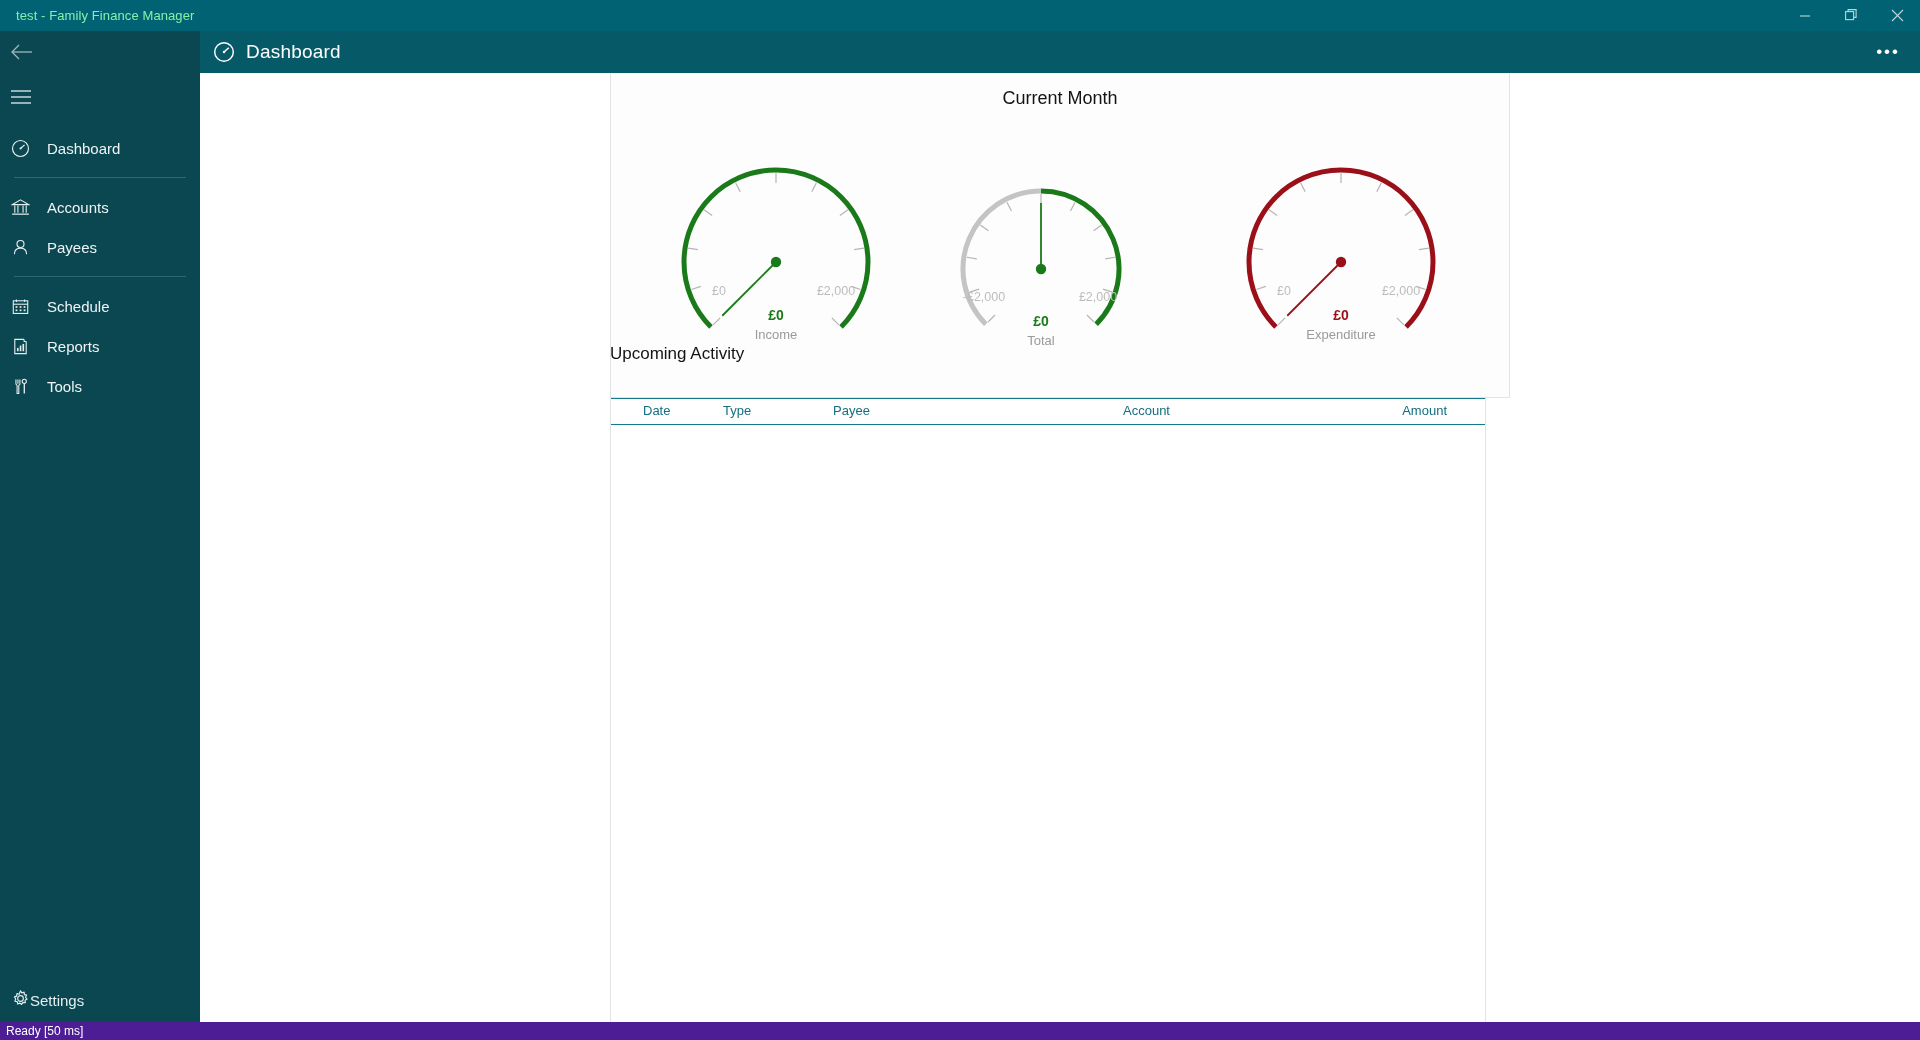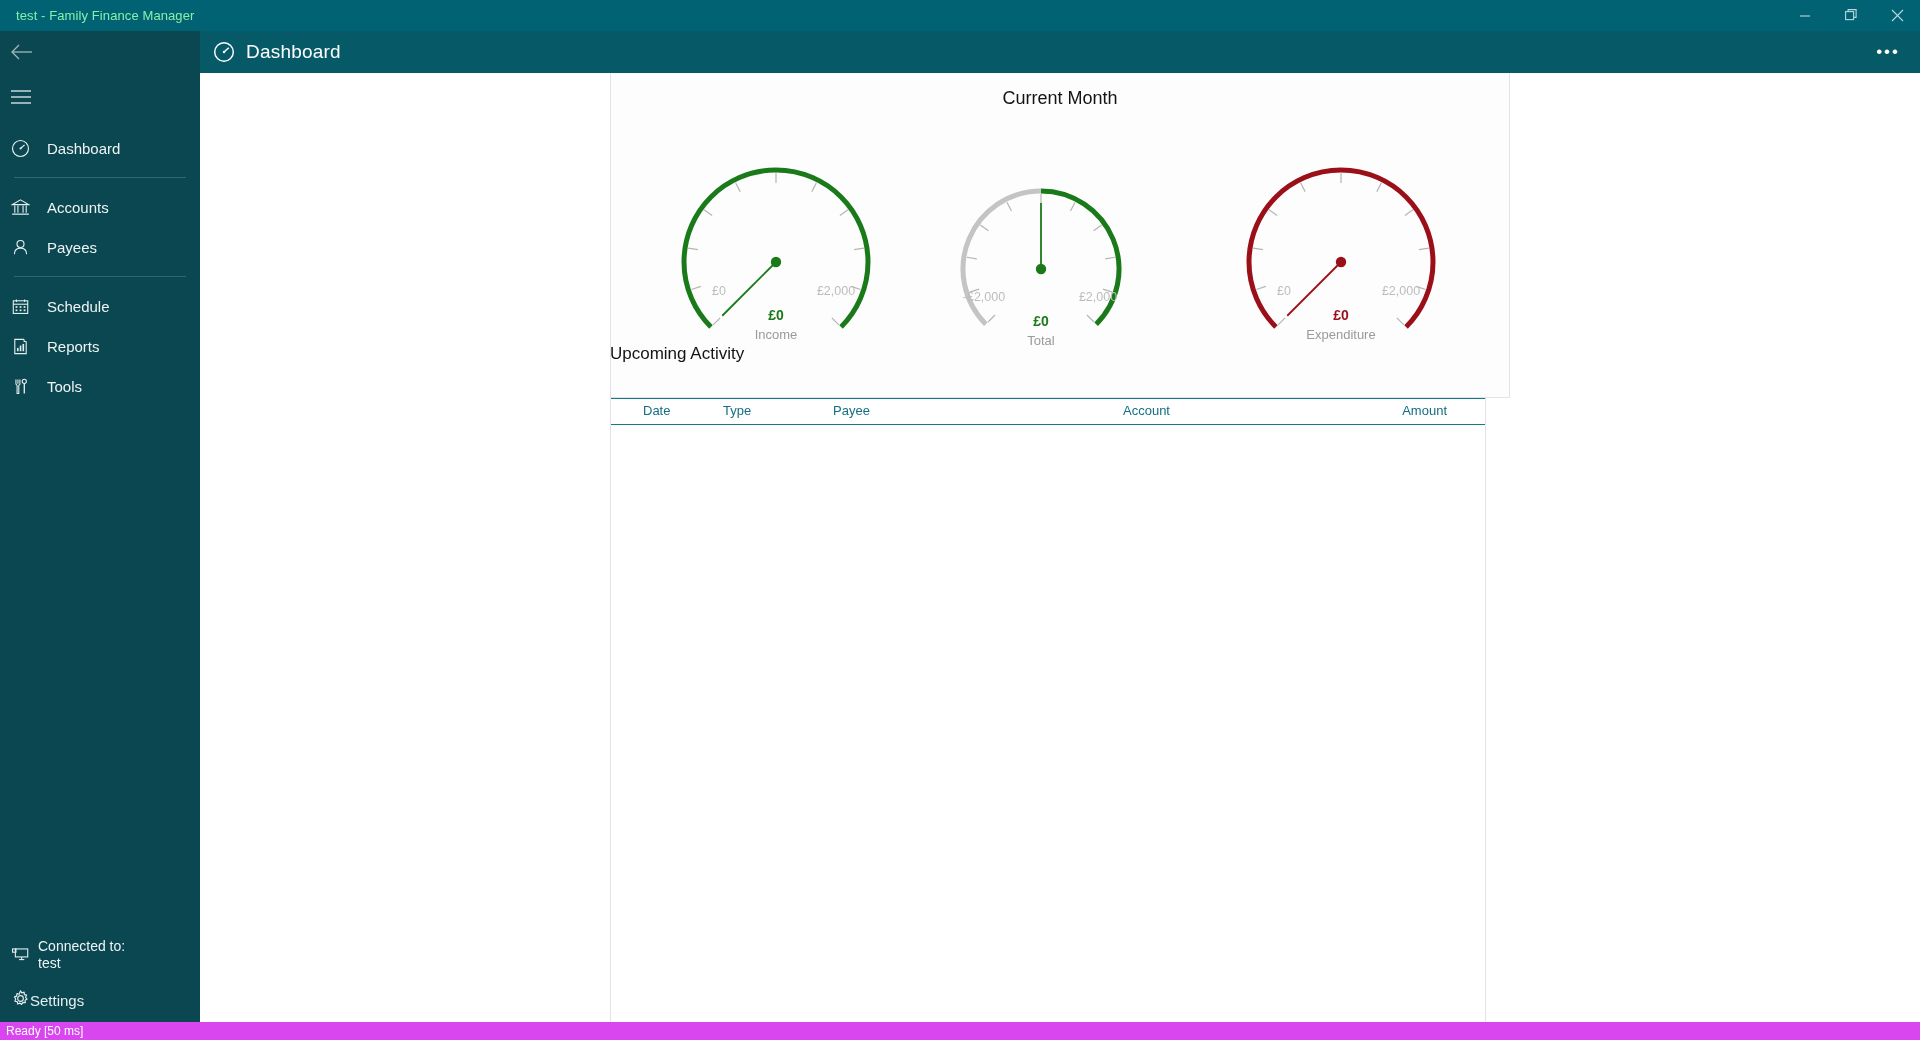--- a/index.html
+++ b/index.html
@@ -114,21 +114,21 @@
   .th.c-date { left:32px; }
   .th.c-type { left:112px; }
   .th.c-payee { left:222px; }
   .th.c-account { left:512px; }
   .th.c-amount { right:38px; }
   .tbody { height:596px; background:#ffffff; }
 
   
   .statusbar {
     position:absolute; left:0; bottom:0; width:1920px; height:18px;
-    background:#d946ef; color:#ffffff; font-size:12px;
+    background:#4c1d95; color:#ffffff; font-size:12px;
     display:flex; align-items:center; padding-left:6px;
   }
   .gauge-val { font-size:14px; font-weight:bold; }
   .gauge-cap { font-size:13px; fill:#9a9a9a; }
   .gauge-tlab { font-size:12.5px; fill:#bdbdbd; }
 </style>
 </head>
 <body>
 
 <div id="app">
@@ -253,34 +253,20 @@
           <path d="M5.2 2.5 L5.2 7.5 L6.4 8.8 L6.4 17.3 L8.2 17.3 L8.2 8.8 L9.4 7.5 L9.4 2.5" fill="none" stroke="#e6eef0" stroke-width="1.15"></path>
           <line x1="7.3" y1="2.5" x2="7.3" y2="7.1" stroke="#e6eef0" stroke-width="1.15"></line>
           <circle cx="14" cy="4.6" r="2.2" fill="none" stroke="#e6eef0" stroke-width="1.15"></circle>
           <line x1="14" y1="6.8" x2="14" y2="17.3" stroke="#e6eef0" stroke-width="1.4"></line>
         </svg>
       </span>
       <span class="sb-label">Tools</span>
     </div>
 
     <div class="sb-bottom">
-      <div class="sb-conn">
-        <span class="sb-ico">
-          <svg width="19" height="19" viewBox="0 0 20 20">
-            <rect x="4.6" y="5.2" width="13" height="8.4" fill="none" stroke="#e6eef0" stroke-width="1.15"></rect>
-            <line x1="8.5" y1="16.4" x2="14" y2="16.4" stroke="#e6eef0" stroke-width="1.15"></line>
-            <line x1="11.2" y1="13.6" x2="11.2" y2="16.4" stroke="#e6eef0" stroke-width="1.15"></line>
-            <rect x="1.6" y="5.2" width="3.6" height="3.4" fill="none" stroke="#e6eef0" stroke-width="1.15"></rect>
-          </svg>
-        </span>
-        <span class="conn-text">
-          <span>Connected to:</span><br>
-          <span>test</span>
-        </span>
-      </div>
       <div class="sb-settings">
         <span class="sb-ico">
           <svg width="19" height="19" viewBox="0 0 20 20">
             <circle cx="10" cy="10" r="3" fill="none" stroke="#e6eef0" stroke-width="1.2"></circle>
             <path d="M10 1.9 L11.4 4.1 L13.9 3.3 L14 5.9 L16.5 6.4 L15.3 8.7 L17 10.6 L14.8 11.8 L15.1 14.4 L12.5 14.1 L11.1 16.3 L9.3 14.6 L7.1 15.9 L6.6 13.3 L4.1 12.9 L5 10.5 L3.6 8.3 L6 7.5 L6.2 4.9 L8.6 5.5 Z" fill="none" stroke="#e6eef0" stroke-width="1.2" stroke-linejoin="round"></path>
           </svg>
         </span>
         <span class="sb-label">Settings</span>
       </div>
     </div>

